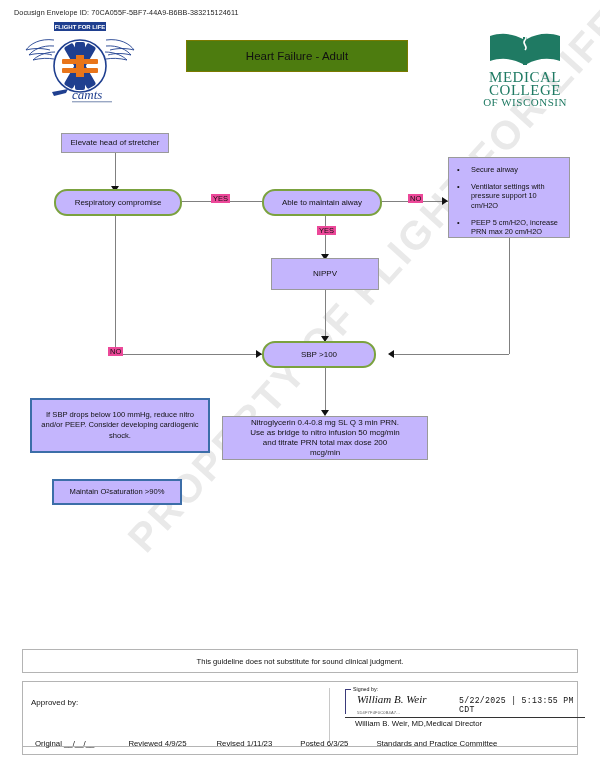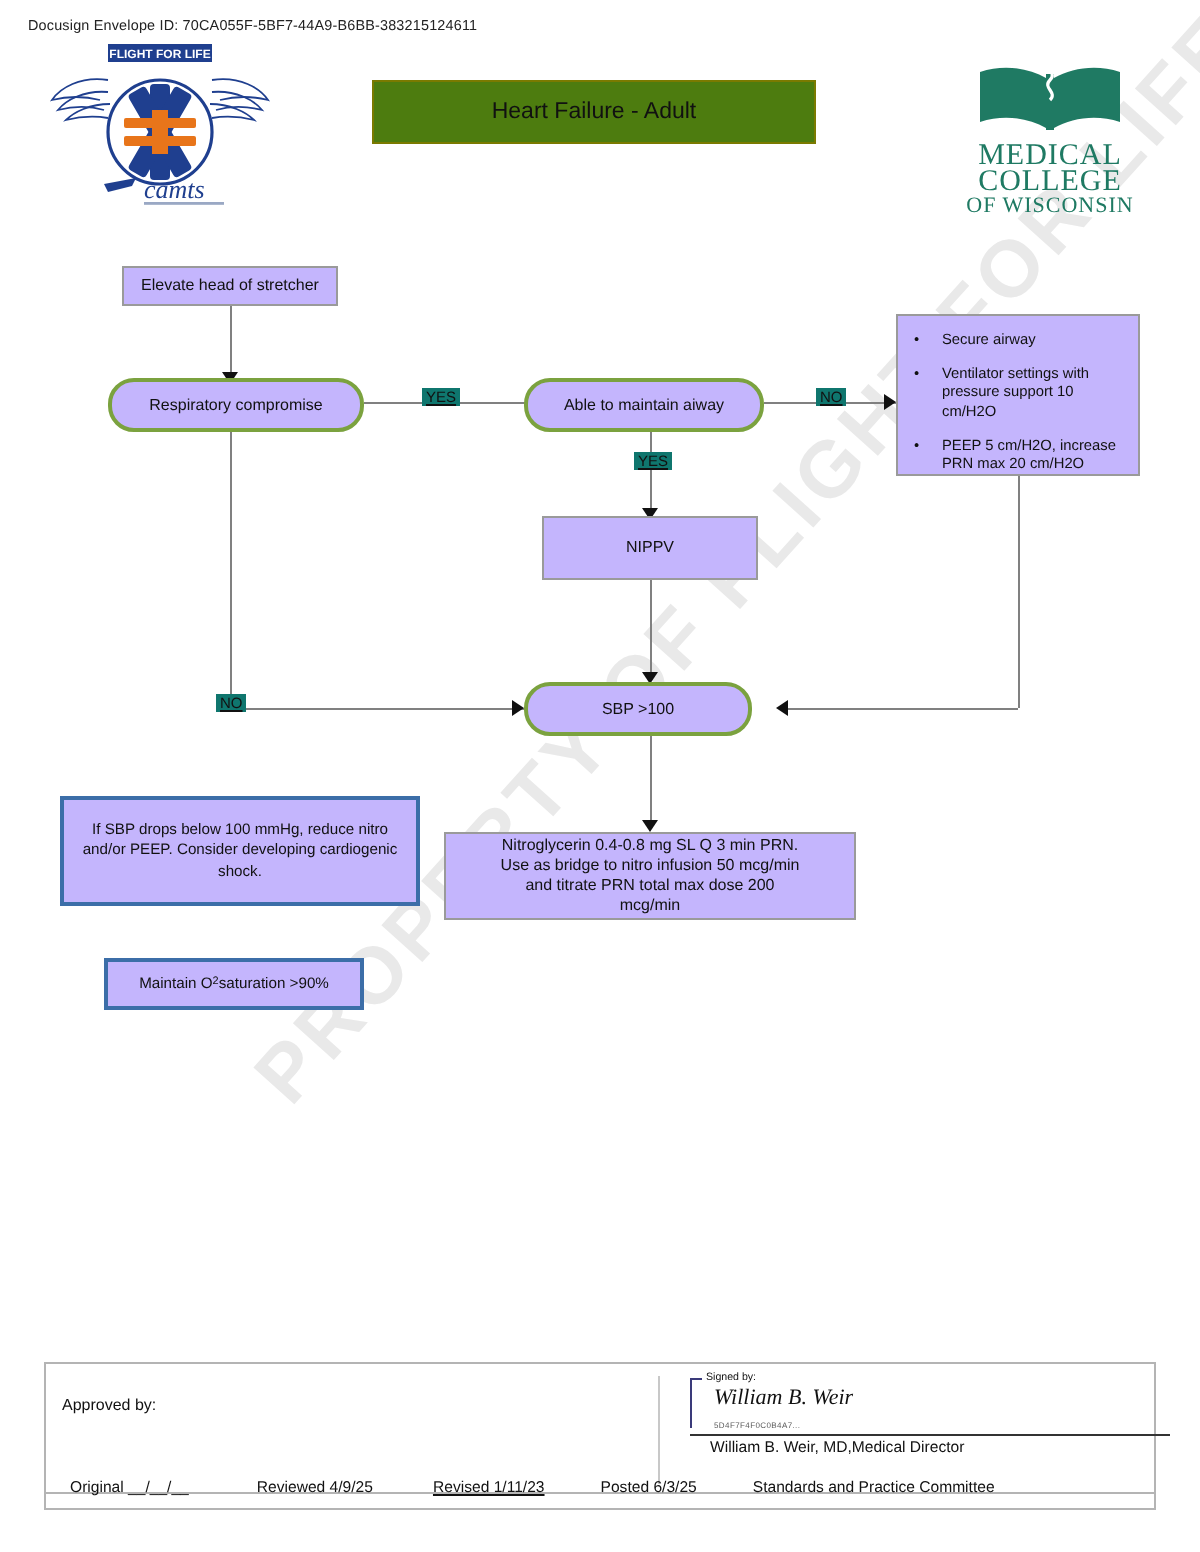--- a/index.html
+++ b/index.html
@@ -170,24 +170,23 @@
   }
   .arrow.left {
     border-top: 4px solid transparent;
     border-bottom: 4px solid transparent;
     border-right: 6px solid #111;
   }
   .edge-label {
     position: absolute;
     font-size: 7.5px;
     color: #111;
-    background: #0f766e;
+    background: #ec4899;
     padding: 0 2px;
     z-index: 3;
-    text-decoration: underline;
   }
 
   
   .footer-note {
     position: absolute;
     left: 22px;
     top: 649px;
     width: 556px;
     height: 24px;
     box-sizing: border-box;
@@ -305,21 +304,21 @@
     border-top: none;
     display: flex;
     align-items: center;
     font-size: 7.8px;
     color: #111;
     z-index: 4;
   }
   .meta-row span { display: inline-block; }
   .m1 { margin-left: 12px; }
   .m2 { margin-left: 34px; }
-  .m3 { margin-left: 30px; text-decoration: underline; }
+  .m3 { margin-left: 30px; }
   .m4 { margin-left: 28px; }
   .m5 { margin-left: 28px; }
   sub { font-size: 0.72em; }
 </style>
 </head>
 <body>
 
 <div id="page">
 
   <div class="watermark">PROPERTY OF FLIGHT FOR LIFE</div>
@@ -436,31 +435,33 @@
   <div class="node rect" style="left:222px; top:416px; width:206px; height:44px; padding:0 24px;">Nitroglycerin 0.4-0.8 mg SL Q 3 min PRN.  Use as bridge to nitro infusion 50 mcg/min and titrate PRN total max dose 200 mcg/min</div>
 
   <div class="node callout" style="left:30px; top:398px; width:180px; height:55px;">If SBP drops below 100 mmHg, reduce nitro and/or PEEP.  Consider developing cardiogenic shock.</div>
 
   <div class="node callout" style="left:52px; top:479px; width:130px; height:26px;">
     <span>Maintain O</span>
       <sub>2</sub>
       <span> saturation &gt;90%</span>
   </div>
 
+  <div class="footer-note">This guideline does not substitute for sound clinical judgment.</div>
 
   <div class="sig-block">
     <div class="approved-label">Approved by:</div>
 
 
     <div class="sig-divider"></div>
 
     <div class="sig right">
       <div class="sig-bracket"></div>
       <div class="sig-tag">Signed by:</div>
       <div class="sig-name">William B. Weir</div>
+      <div class="sig-date">5/22/2025  |  5:13:55  PM  CDT</div>
       <div class="sig-guid">5D4F7F4F0C0B4A7...</div>
       <div class="sig-rule"></div>
       <div class="sig-role">William B. Weir, MD,Medical Director</div>
     </div>
   </div>
 
   <div class="meta-row">
     <span class="m1">Original __/__/__</span>
     <span class="m2">Reviewed 4/9/25</span>
     <span class="m3">Revised 1/11/23</span>

